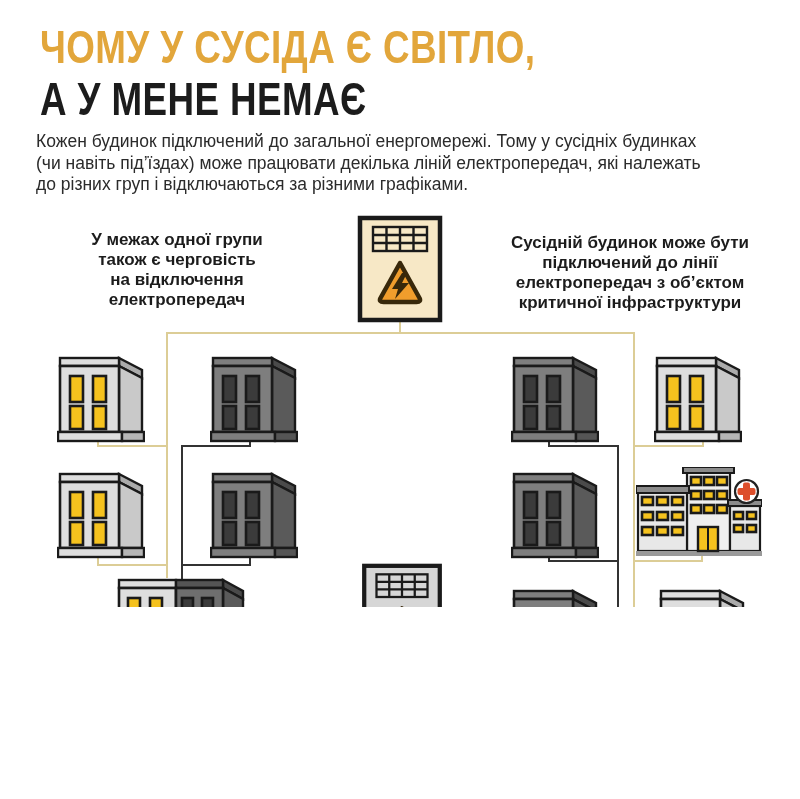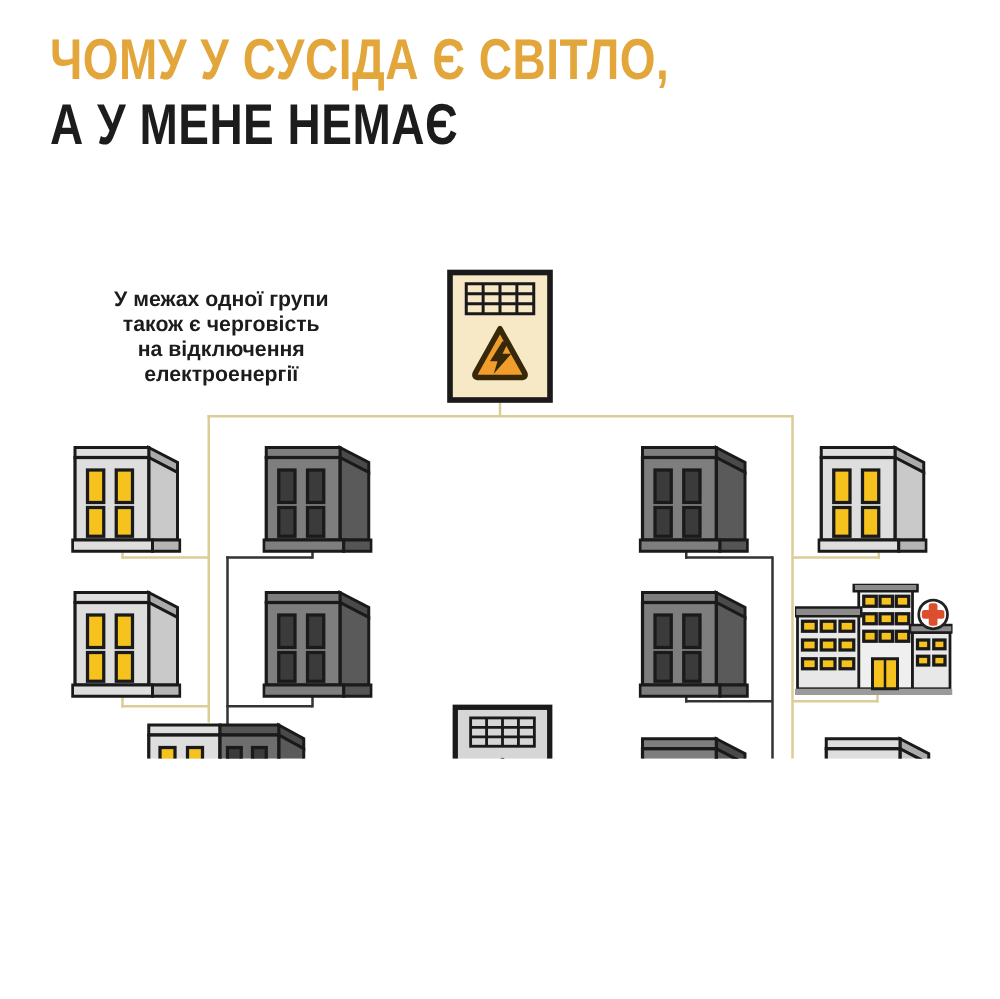--- a/index.html
+++ b/index.html
@@ -24,25 +24,32 @@
   .logo-text{font-weight:bold;font-size:40px;color:#28343C;letter-spacing:-1px;margin-top:30px;}
   .logo-mark{width:70px;height:80px;}
 </style>
 </head>
 <body>
 
 <div class="canvas">
 
   <div class="title1">ЧОМУ У СУСІДА Є СВІТЛО,</div>
   <div class="title2">А У МЕНЕ НЕМАЄ</div>
+  <div class="intro">Кожен будинок підключений до загальної енергомережі. Тому у сусідніх будинках
+(чи навіть під’їздах) може працювати декілька ліній електропередач, які належать
+до різних груп і відключаються за різними графіками.</div>
 
   <div class="annotation left">У межах одної групи
 також є черговість
 на відключення
-електроенергії</div>
+електропередач</div>
+  <div class="annotation right">Сусідній будинок може бути
+підключений до лінії
+електропередач з об’єктом
+критичної інфраструктури</div>
 
   <div class="diagram">
       <div class="wire" style="left: 399px; top: 320px; width: 2px; height: 13px; background: rgb(220, 205, 150);"></div>
       <div class="wire" style="left: 166px; top: 332px; width: 469px; height: 2px; background: rgb(220, 205, 150);"></div>
       <div class="wire" style="left: 166px; top: 332px; width: 2px; height: 246px; background: rgb(220, 205, 150);"></div>
       <div class="wire" style="left: 633px; top: 332px; width: 2px; height: 348px; background: rgb(220, 205, 150);"></div>
       <div class="wire" style="left: 97px; top: 432px; width: 2px; height: 15px; background: rgb(220, 205, 150);"></div>
       <div class="wire" style="left: 97px; top: 445px; width: 71px; height: 2px; background: rgb(220, 205, 150);"></div>
       <div class="wire" style="left: 97px; top: 548px; width: 2px; height: 18px; background: rgb(220, 205, 150);"></div>
       <div class="wire" style="left: 97px; top: 564px; width: 71px; height: 2px; background: rgb(220, 205, 150);"></div>

